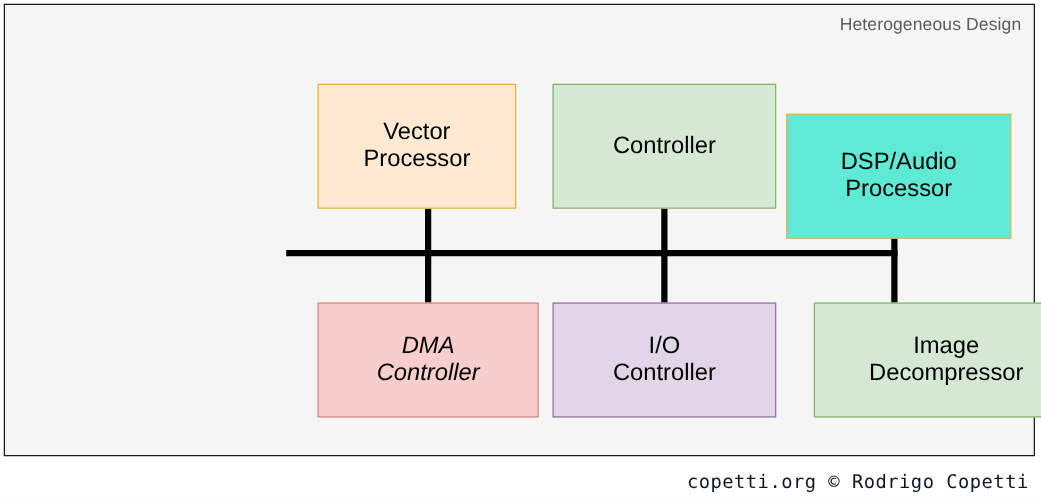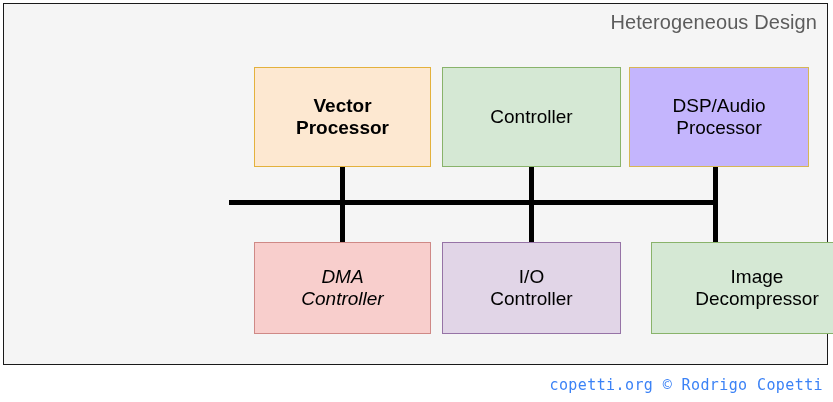--- a/index.html
+++ b/index.html
@@ -25,21 +25,21 @@
     background: #f5f5f5;
     border: 1.5px solid #1a1a1a;
     box-sizing: border-box;
   }
 
   
   #diagram-title {
     position: absolute;
     right: 10px;
     top: 7px;
-    font-size: 20px;
+    font-size: 14px;
     color: #5c5c5c;
     letter-spacing: 0.1px;
     white-space: nowrap;
   }
 
   
   .node {
     position: absolute;
     box-sizing: border-box;
     border-width: 1.6px;
@@ -53,21 +53,21 @@
     line-height: 1.18;
     z-index: 3;
   }
   .node .node-label {
     display: block;
     padding: 0 4px;
   }
 
   
   #node-cpu            { left: 35px;  top: 137px; width: 192px; height: 125px; }
-  #node-vector         { left: 250px; top: 63px;  width: 177px; height: 100px; font-weight: bold; }
+  #node-vector         { left: 250px; top: 63px;  width: 159px; height: 100px; }
   #node-rasterizer     { left: 438px; top: 63px;  width: 179px; height: 100px; }
   #node-dsp            { left: 625px; top: 63px;  width: 180px; height: 100px; }
   #node-dma            { left: 250px; top: 238px; width: 177px; height: 92px;  }
   #node-io             { left: 438px; top: 238px; width: 179px; height: 92px;  }
   #node-imagedecomp    { left: 647px; top: 238px; width: 212px; height: 92px;  }
 
   
   .bus-line {
     position: absolute;
     background: #000000;
@@ -86,21 +86,21 @@
   #bus-vertical-middle { left: 525px; top: 161px; height: 79px; }
   #bus-vertical-right  { left: 709px; top: 161px; height: 79px; }
 
   
   #footer-credit {
     position: absolute;
     right: 10px;
     bottom: 8px;
     font-family: "DejaVu Sans Mono", "Liberation Mono", monospace;
     font-size: 15px;
-    color: #3b82f6;
+    color: #0f172a;
     letter-spacing: 0.4px;
     white-space: nowrap;
   }
 </style>
 </head>
 <body>
 
 <div id="diagram-frame" style="background-color: rgb(245, 245, 245); border-color: rgb(26, 26, 26);">
 
   <div id="diagram-title" style="color: rgb(92, 92, 92);">Heterogeneous Design</div>
@@ -112,21 +112,21 @@
 
 
   <div class="node" id="node-vector" style="background-color: rgb(253, 232, 209); border-color: rgb(227, 177, 60);">
     <span class="node-label">Vector<br>Processor</span>
   </div>
 
   <div class="node" id="node-rasterizer" style="background-color: rgb(213, 232, 212); border-color: rgb(137, 179, 106);">
     <span class="node-label">Controller</span>
   </div>
 
-  <div class="node" id="node-dsp" style="background-color: #c4b5fd; border-color: rgb(214, 182, 86);">
+  <div class="node" id="node-dsp" style="background-color: #5eead4; border-color: rgb(214, 182, 86); margin-top: 24px;">
     <span class="node-label">DSP/Audio<br>Processor</span>
   </div>
 
   <div class="node" id="node-dma" style="background-color: rgb(248, 206, 204); border-color: rgb(207, 137, 134); font-style: italic;">
     <span class="node-label">DMA<br>Controller</span>
   </div>
 
   <div class="node" id="node-io" style="background-color: rgb(225, 213, 231); border-color: rgb(150, 115, 166); align-items: center;">
     <span class="node-label">I/O<br>Controller</span>
   </div>

